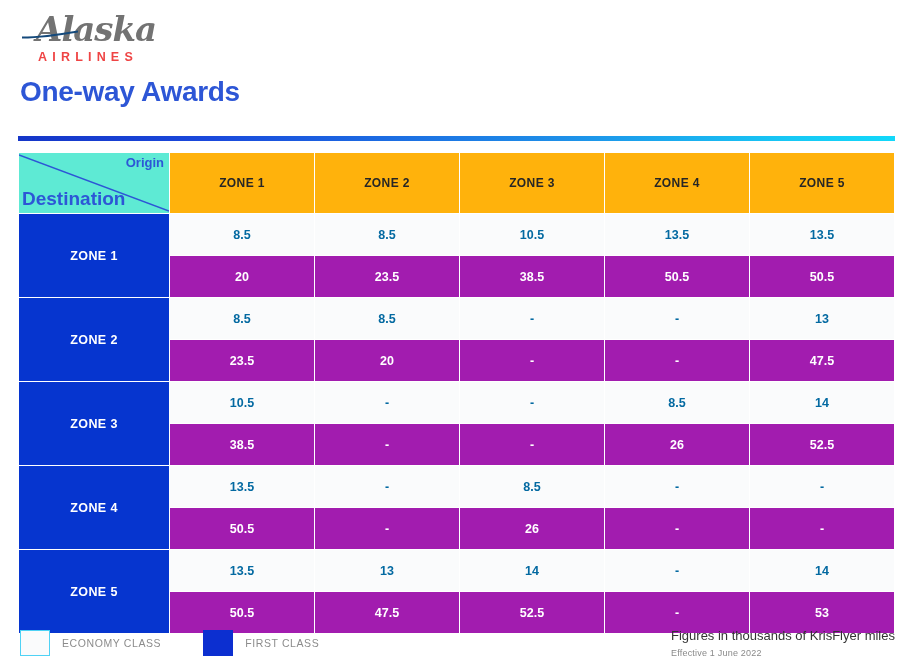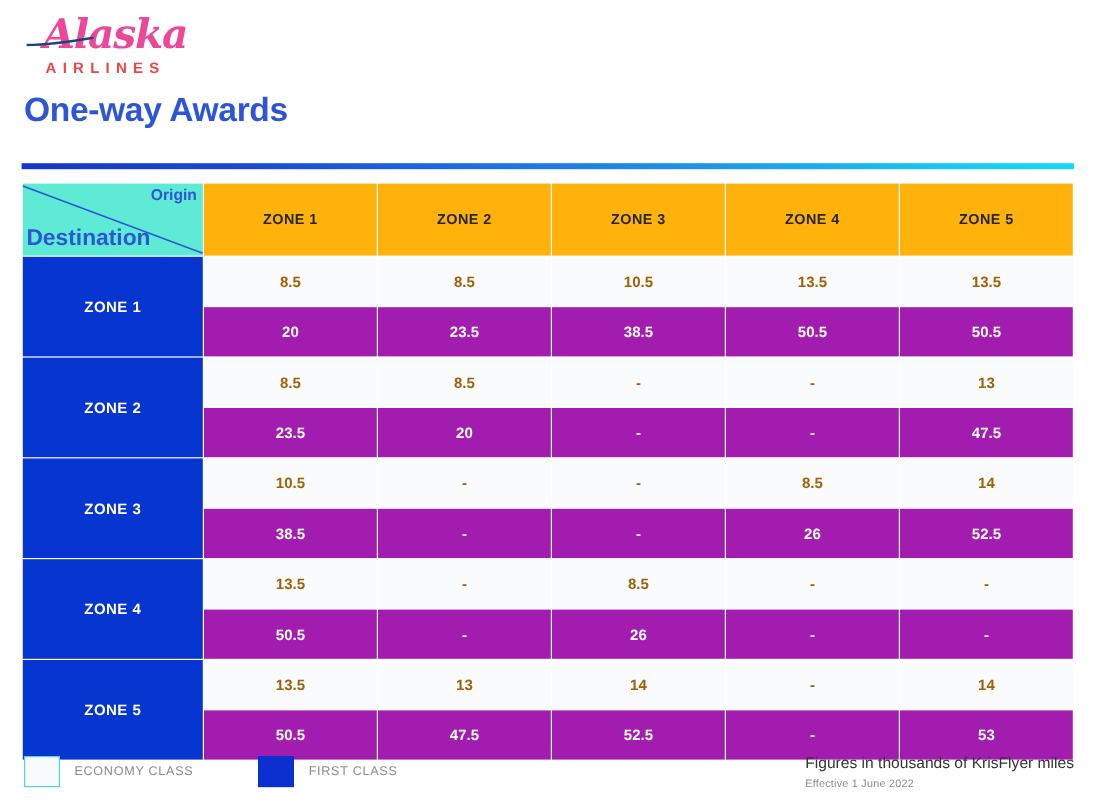--- a/index.html
+++ b/index.html
@@ -18,21 +18,21 @@
   .alaska-logo {
     position: absolute; left: 22px; top: 10px;
     width: 145px; height: 62px;
   }
   .alaska-word {
     font-family: "DejaVu Serif", serif;
     font-style: italic;
     font-weight: bold;
     font-size: 34px;
     letter-spacing: -1px;
-    color: #ec4899;
+    color: #737373;
     line-height: 38px;
     padding-left: 14px;
   }
   .alaska-swoosh {
     position: absolute; left: 0px; top: 20px;
     width: 56px; height: 9px;
   }
   .alaska-sub {
     font-size: 12.5px;
     font-weight: bold;
@@ -128,31 +128,31 @@
 
   td.cell {
     height: 41px;
     text-align: center;
     vertical-align: middle;
     font-size: 12.5px;
     font-weight: bold;
   }
   td.cell.eco {
     background: #FAFBFC;
-    color: #a16207;
+    color: #0369a1;
   }
   td.cell.first {
     background: #a21caf;
     color: #ffffff;
   }
 
   
   .legend {
     position: absolute; left: 20px; top: 630px;
-    display: flex; align-items: center; gap: 12px;
+    display: flex; align-items: center; gap: 0px;
   }
   .legend-item { display: flex; align-items: center; margin-right: 42px; }
   .sw {
     width: 30px; height: 26px; margin-right: 12px; flex: 0 0 auto;
   }
   .sw-eco { background: #FAFBFC; border: 1.5px solid #4FD2F5; }
   .sw-first { background: #0C2FD0; }
   .legend-text {
     font-size: 10.5px; letter-spacing: 0.6px; color: #8C8C8C;
     white-space: nowrap;

